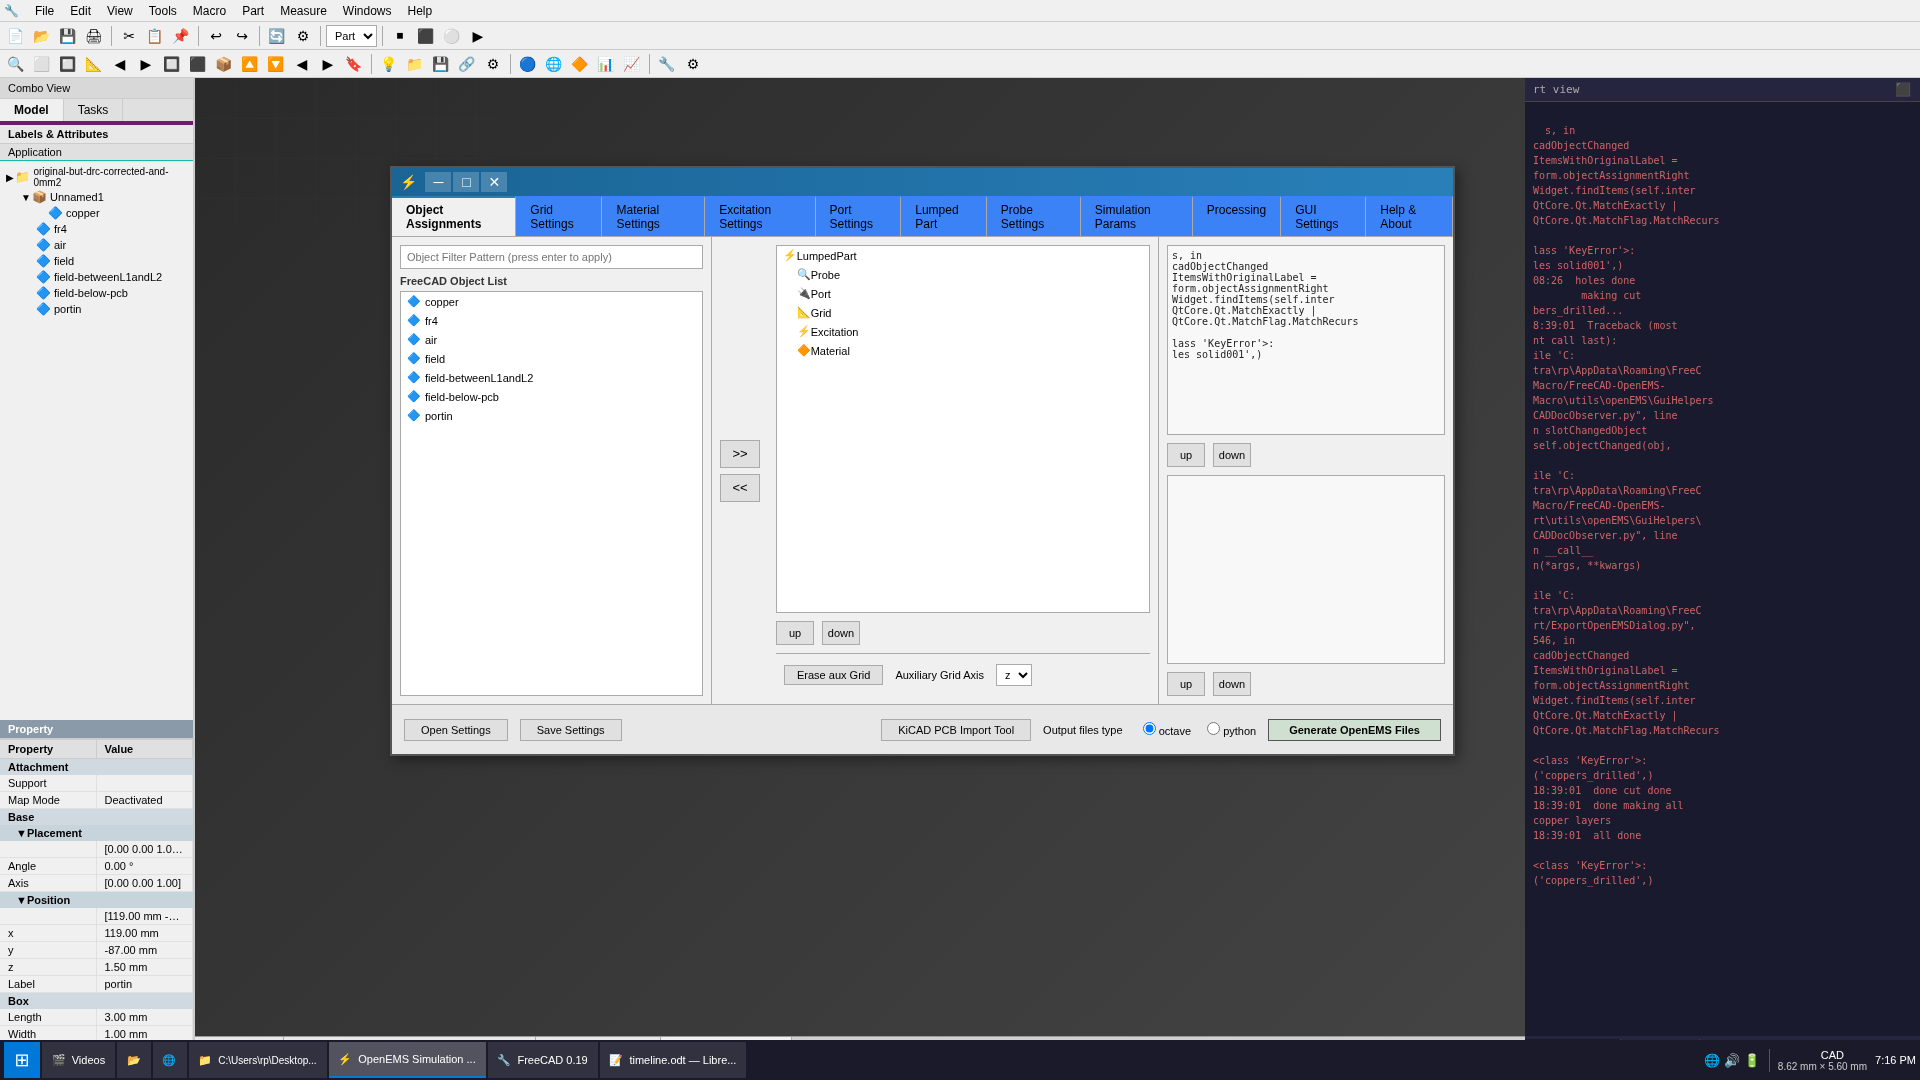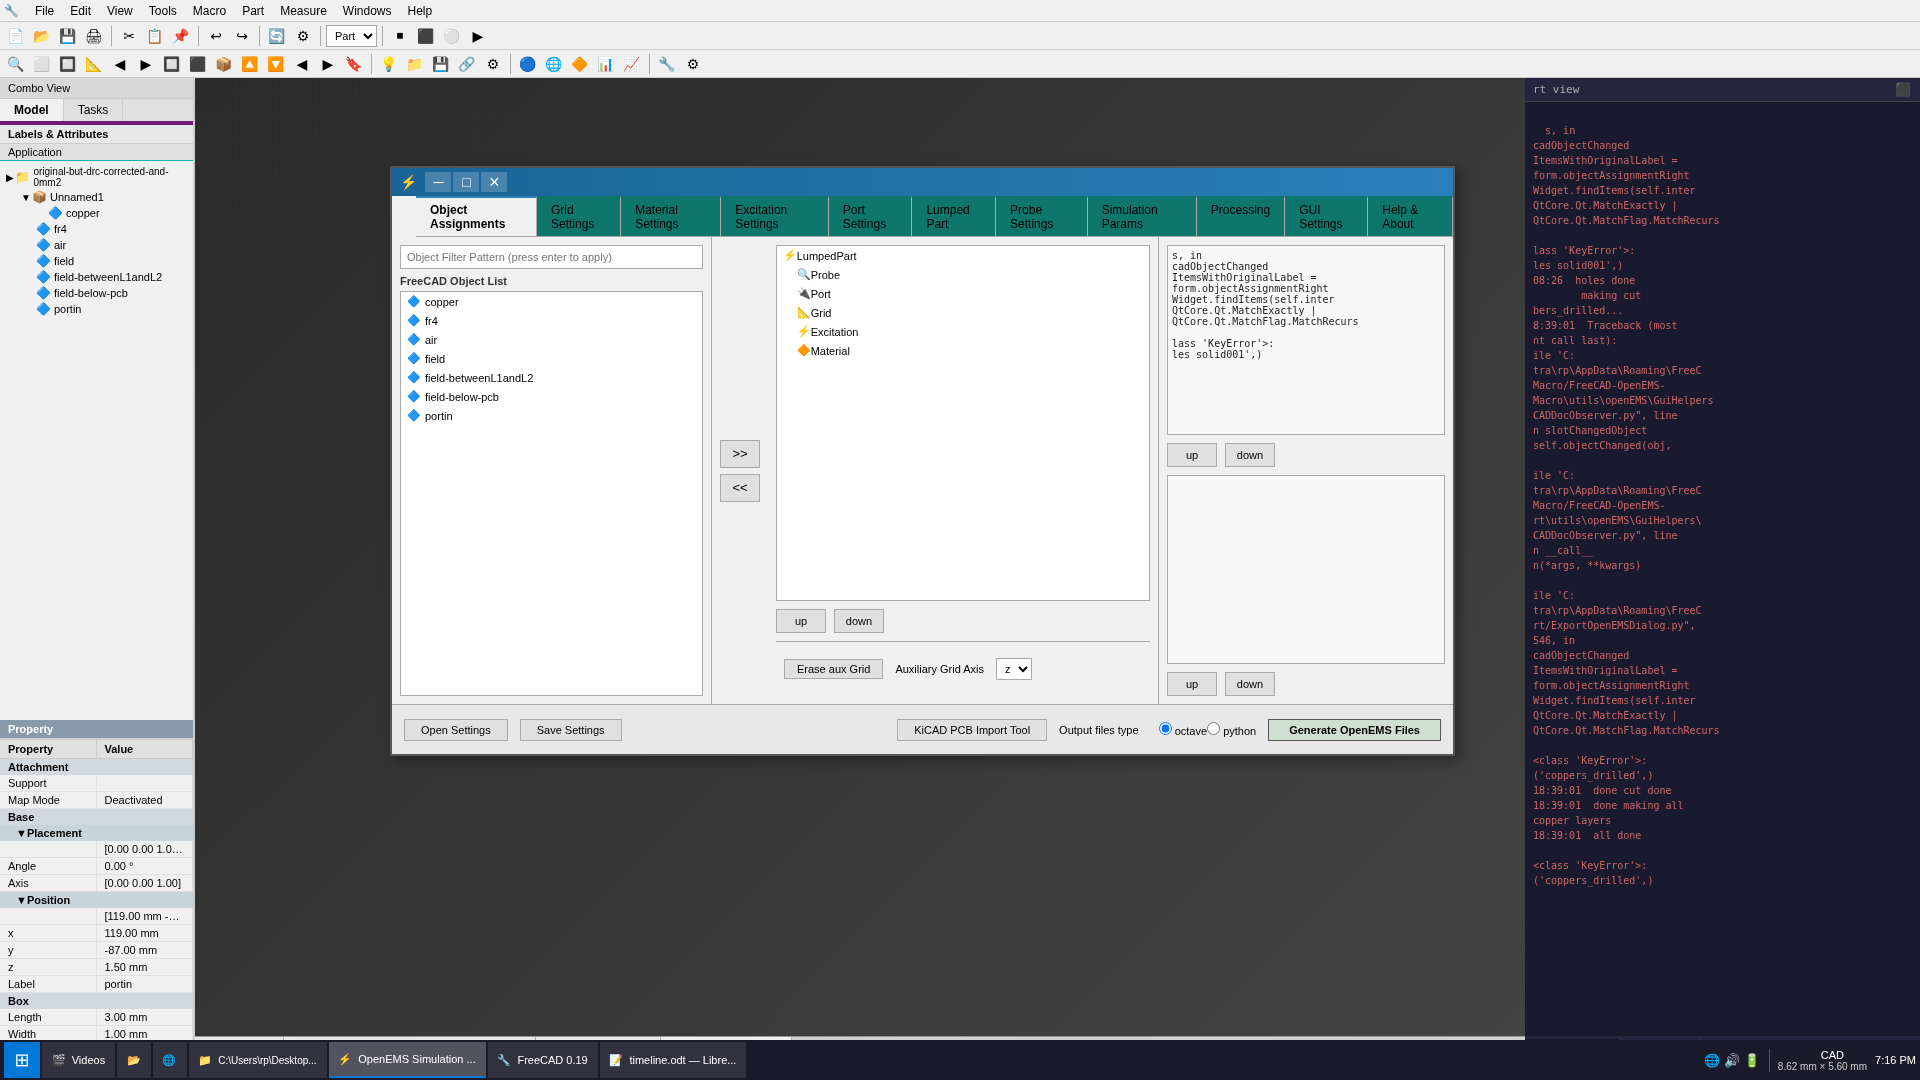--- a/index.html
+++ b/index.html
@@ -223,23 +223,22 @@
       width: 26px; height: 20px;
       border: none; background: rgba(255,255,255,0.2);
       color: #fff; cursor: pointer;
       display: flex; align-items: center; justify-content: center;
       font-size: 14px; margin-left: 2px;
     }
 
     
     .dialog-tabs {
       display: flex;
-      background: #0f766e;
+      background: #3b82f6;
       border-bottom: 1px solid #aaa;
-      margin-left: 24px;
     }
     .dialog-tab {
       padding: 5px 14px;
       font-size: 12px;
       cursor: pointer;
       border-right: 1px solid #aaa;
       border-top: 2px solid transparent;
     }
     .dialog-tab.active {
       background: #f0f0f0;
@@ -339,21 +338,21 @@
       padding: 3px 6px;
       font-size: 11px;
       cursor: pointer;
     }
     .up-down-btns {
       display: flex;
       gap: 8px;
       justify-content: flex-start;
     }
     .up-down-btn {
-      width: 50px; height: 24px;
+      width: 38px; height: 24px;
       border: 1px solid #aaa;
       background: #e0e0e0;
       cursor: pointer;
       font-size: 11px;
     }
 
     
     .dialog-right2 {
       width: 295px;
       border-left: 1px solid #aaa;
@@ -405,36 +404,36 @@
     }
     .dialog-bottom-btn {
       padding: 4px 16px;
       border: 1px solid #aaa;
       background: #e0e0e0;
       cursor: pointer;
       font-size: 11px;
     }
     .spacer { flex: 1; }
     .output-type-label { font-size: 11px; margin-right: 8px; }
-    .radio-group { display: flex; align-items: flex-start; font-size: 11px; }
+    .radio-group { display: flex; gap: 16px; align-items: flex-start; font-size: 11px; }
     .generate-btn {
       padding: 4px 20px;
       border: 1px solid #555;
       background: #d0e0d0;
       cursor: pointer;
       font-size: 11px;
       font-weight: bold;
     }
 
     
     .aux-grid-row {
       display: flex;
       align-items: center;
       gap: 12px;
-      padding: 16px 8px;
+      padding: 10px 8px;
       border-top: 1px solid #aaa;
       font-size: 11px;
     }
     .erase-btn {
       padding: 3px 12px;
       border: 1px solid #aaa;
       background: #e0e0e0;
       cursor: pointer;
       font-size: 11px;
     }

